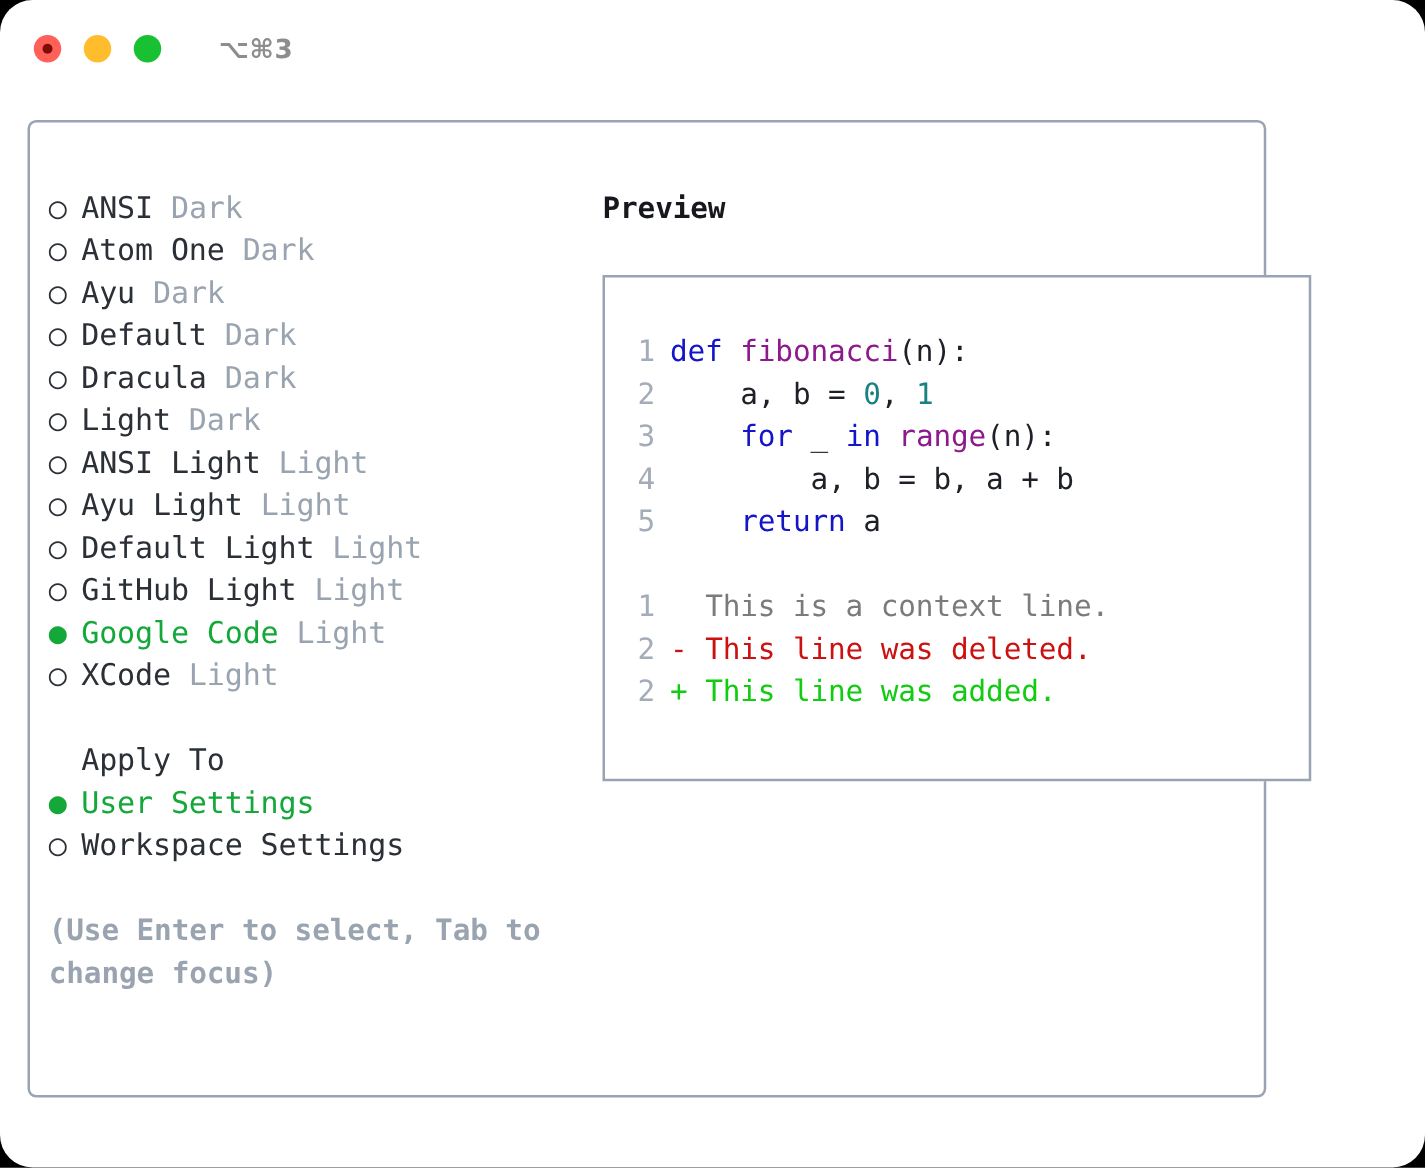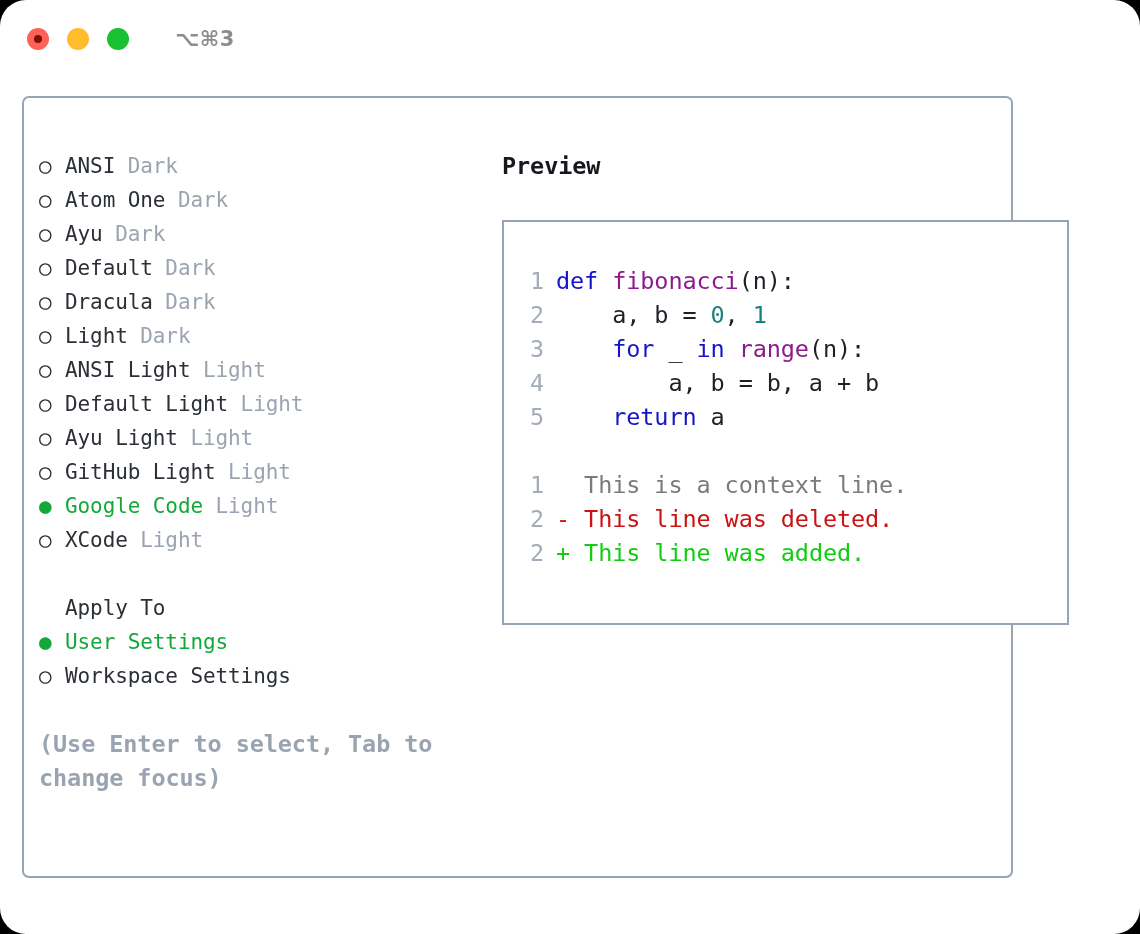--- a/index.html
+++ b/index.html
@@ -88,39 +88,39 @@
 
   
   .left-col {
     position: absolute;
     left: 15px;
     top: 51px;
     width: 455px;
   }
   .right-col {
     position: absolute;
-    left: 478px;
+    left: 458px;
     top: 51px;
     width: 500px;
   }
 
   .section-head {
     font-size: 23.5px;
     font-weight: 700;
     color: #16181d;
     line-height: 34px;
     white-space: pre;
     letter-spacing: -0.1px;
   }
 
   .opt-list { margin: 0; padding: 0; }
 
   .opt-row {
     display: block;
-    font-size: 21px;
+    font-size: 24px;
     line-height: 34px;
     white-space: pre;
     color: #2b2f36;
     letter-spacing: -0.1px;
   }
   .mark {
     display: inline-block;
     width: 26px;
     color: #2b2f36;
   }
@@ -200,22 +200,22 @@
 
 
         <div class="opt-list" id="theme-list">
             <div class="opt-row"><span class="mark">○</span><span class="label">ANSI</span><span class="suffix"> Dark</span></div>
             <div class="opt-row"><span class="mark">○</span><span class="label">Atom One</span><span class="suffix"> Dark</span></div>
             <div class="opt-row"><span class="mark">○</span><span class="label">Ayu</span><span class="suffix"> Dark</span></div>
             <div class="opt-row"><span class="mark">○</span><span class="label">Default</span><span class="suffix"> Dark</span></div>
             <div class="opt-row"><span class="mark">○</span><span class="label">Dracula</span><span class="suffix"> Dark</span></div>
             <div class="opt-row"><span class="mark">○</span><span class="label">Light</span><span class="suffix"> Dark</span></div>
             <div class="opt-row"><span class="mark">○</span><span class="label">ANSI Light</span><span class="suffix"> Light</span></div>
+            <div class="opt-row"><span class="mark">○</span><span class="label">Ayu Light</span><span class="suffix"> Light</span></div>
             <div class="opt-row"><span class="mark">○</span><span class="label">Default Light</span><span class="suffix"> Light</span></div>
-            <div class="opt-row"><span class="mark">○</span><span class="label">Ayu Light</span><span class="suffix"> Light</span></div>
             <div class="opt-row"><span class="mark">○</span><span class="label">GitHub Light</span><span class="suffix"> Light</span></div>
             <div class="opt-row"><span class="mark selected">●</span><span class="label selected">Google Code</span><span class="suffix"> Light</span></div>
             <div class="opt-row"><span class="mark">○</span><span class="label">XCode</span><span class="suffix"> Light</span></div>
           </div>
 
         <div class="spacer-block"></div>
 
         <div class="opt-row"><span class="mark blank">○</span><span class="label">Apply To</span></div>
 
         <div class="opt-list" id="apply-list">

